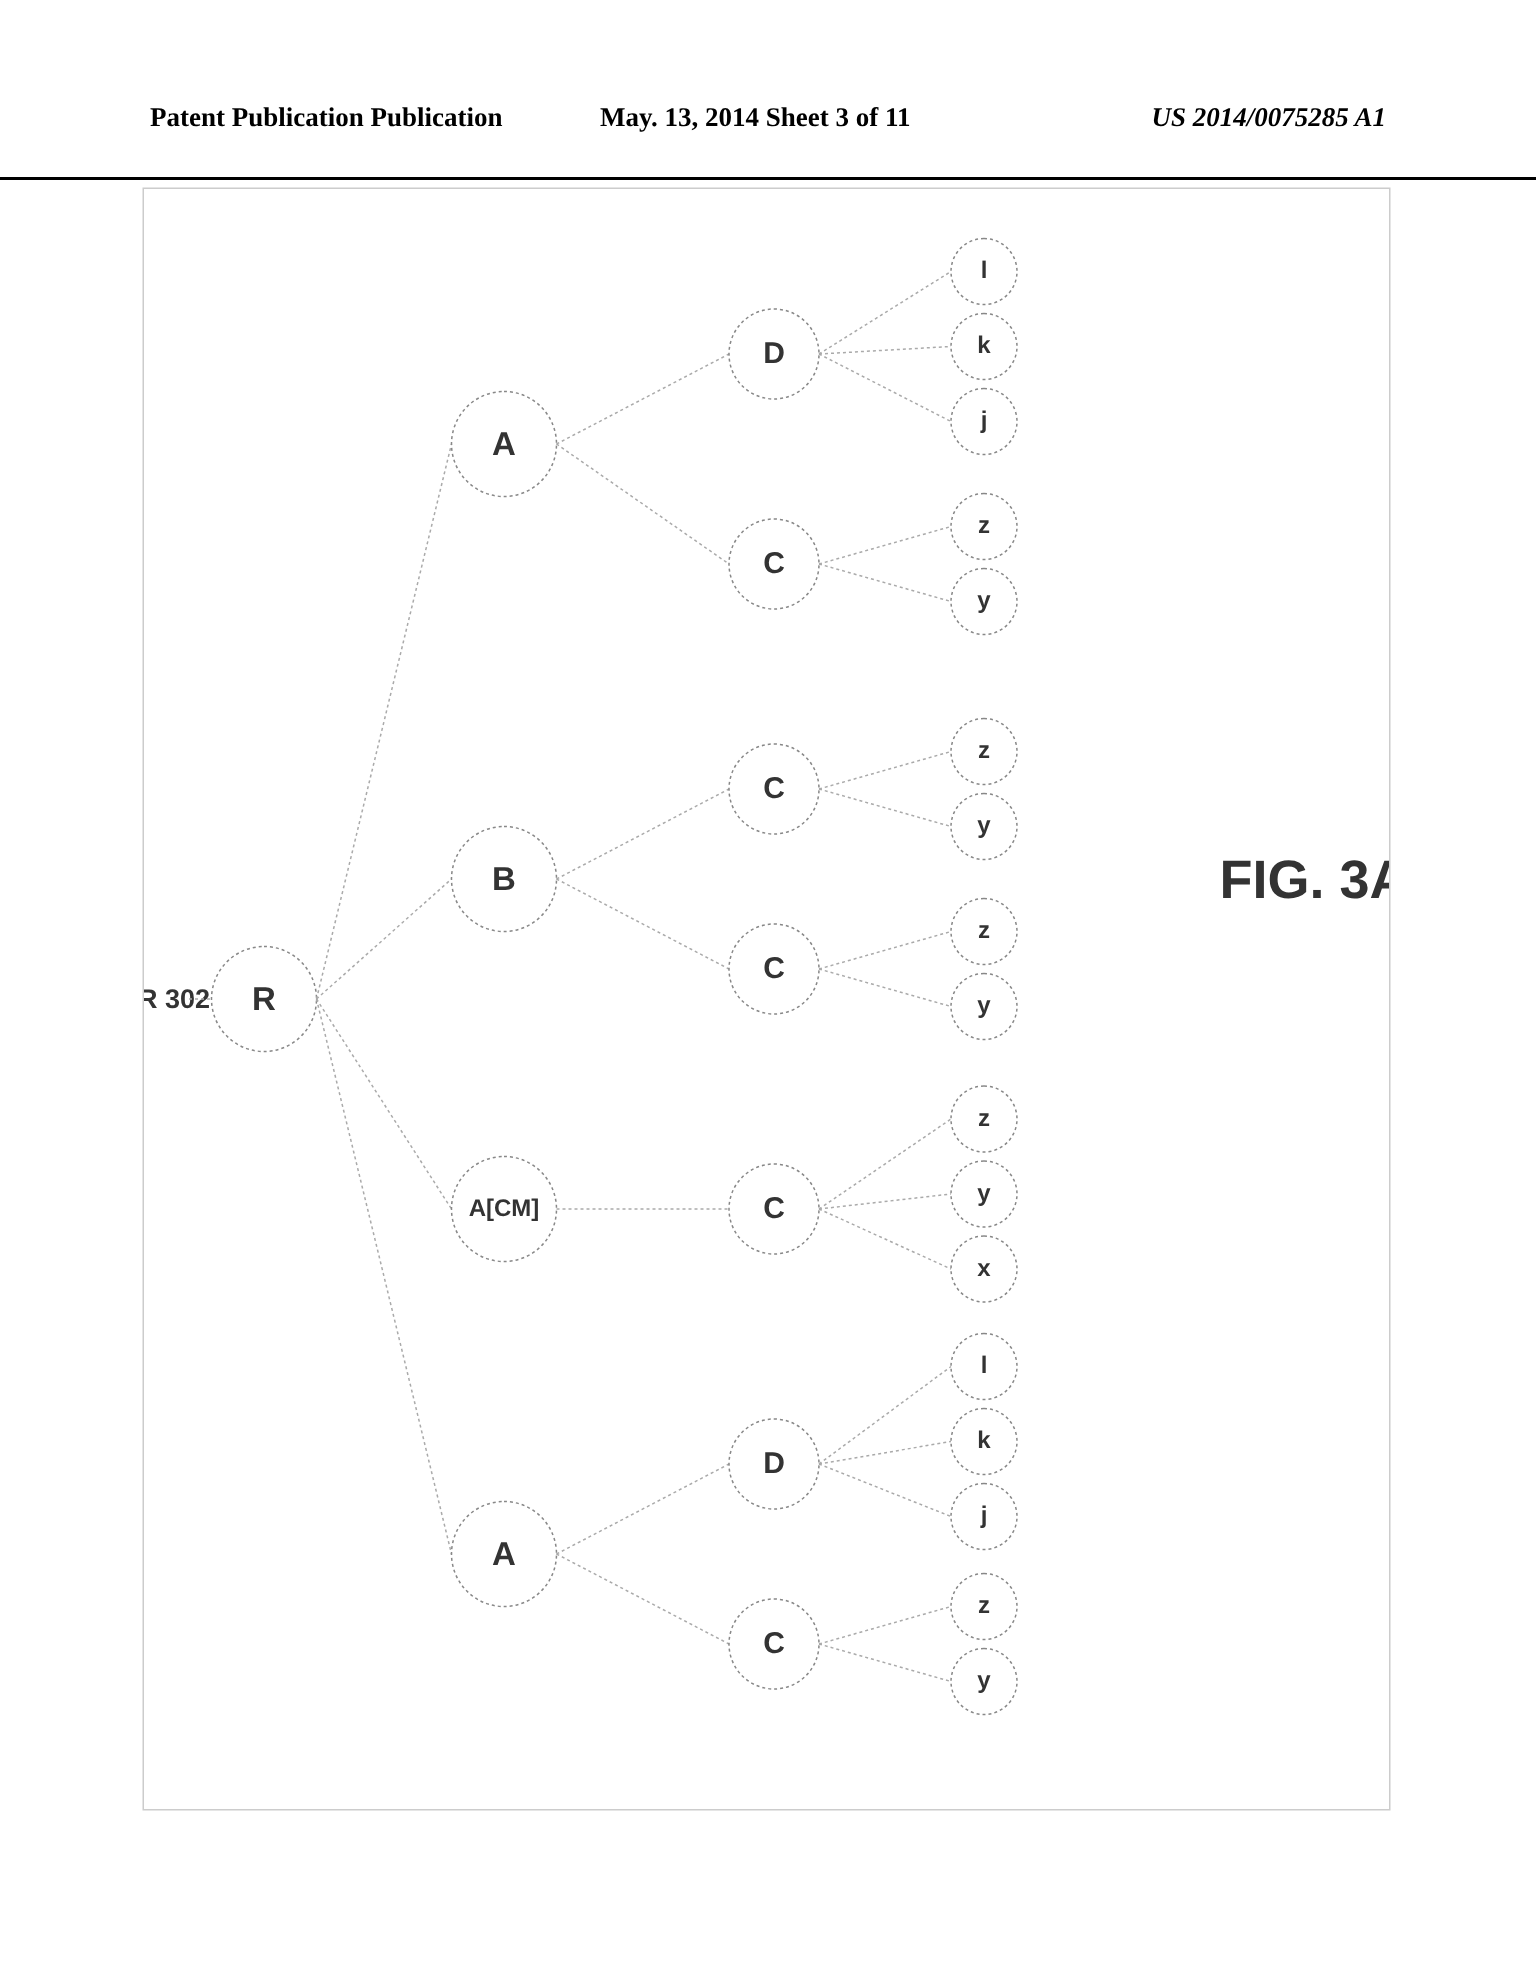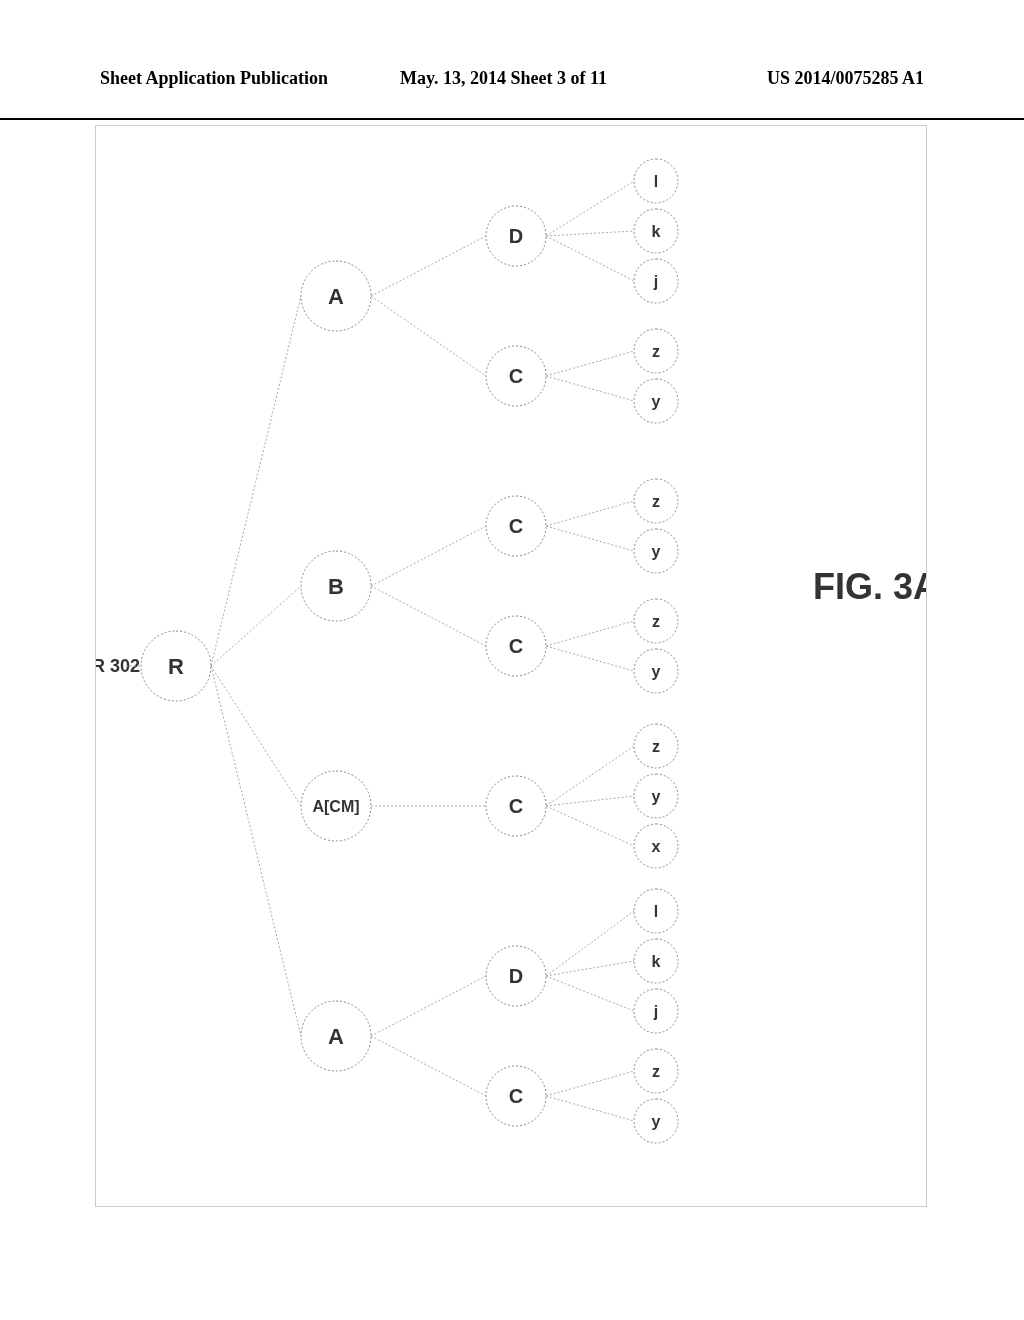--- a/index.html
+++ b/index.html
@@ -32,20 +32,21 @@
     top: -20px;
     font-weight: bold;
     font-size: 18px;
   }
   .header-right {
     position: absolute;
     right: 100px;
     top: -20px;
     font-weight: bold;
     font-size: 18px;
+    font-style: italic;
   }
   .figure-area {
     position: absolute;
     top: 125px;
     left: 95px;
     width: 830px;
     height: 1080px;
     border: 1px solid #ccc;
     transform-origin: center center;
   }
@@ -77,21 +78,21 @@
     stroke: #aaa;
     stroke-width: 1;
     fill: none;
     stroke-dasharray: 2 2;
   }
 </style>
 </head>
 <body>
 
 <div class="header">
-  <div class="header-left">Sheet Application Publication</div>
+  <div class="header-left">Patent Publication Publication</div>
   <div class="header-center">May. 13, 2014  Sheet 3 of 11</div>
   <div class="header-right">US 2014/0075285 A1</div>
 </div>
 
 <div class="figure-area">
 
   <svg class="tree" width="830" height="1080" viewBox="0 0 830 1080">
     <g transform="translate(415,540) rotate(-90) translate(-540,-415)">
 
       <circle class="node-circle" cx="540" cy="80" r="35"></circle>

